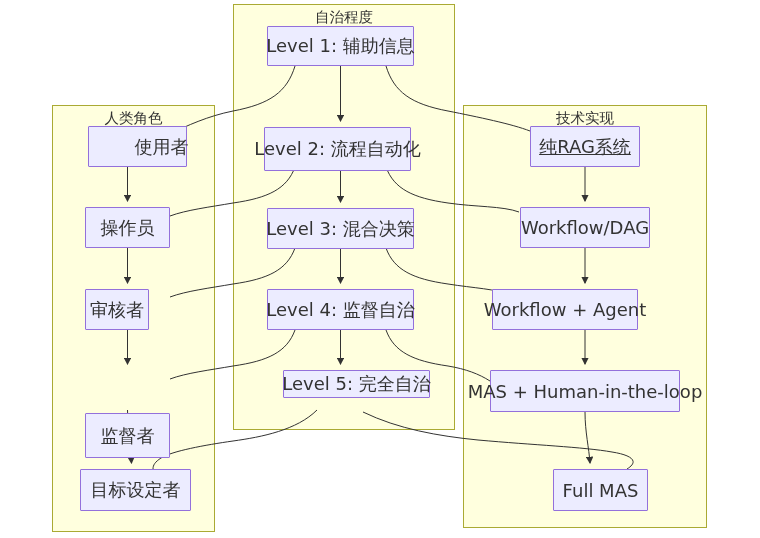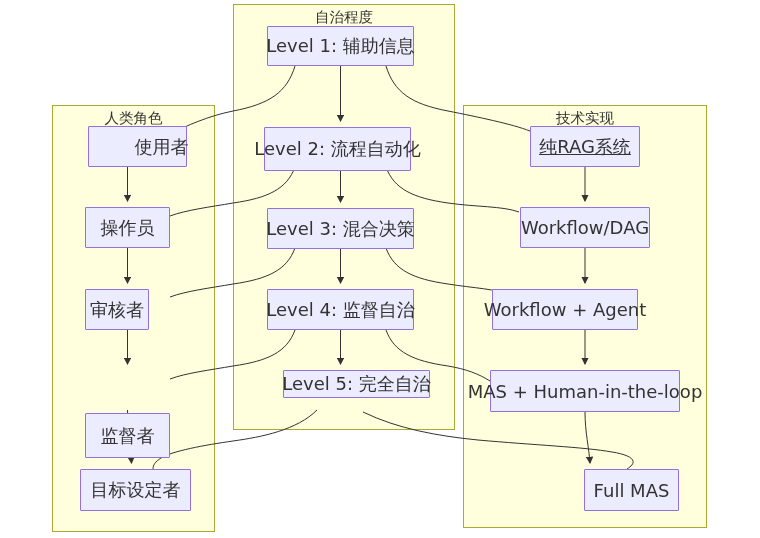--- a/index.html
+++ b/index.html
@@ -114,15 +114,15 @@
   <div class="node" style="left:88px; top:126px; width:99px; height:41px;padding-left:48px;">使用者</div>
   <div class="node" style="left:85px; top:207px; width:85px; height:41px;">操作员</div>
   <div class="node" style="left:85px; top:289px; width:64px; height:41px;">审核者</div>
   <div class="node" style="left:85px; top:370px; width:85px; height:45px;margin-top:43px;">监督者</div>
   <div class="node" style="left:80px; top:469px; width:111px; height:42px;">目标设定者</div>
 
   <div class="node" style="left:530px; top:126px; width:110px; height:41px;text-decoration:underline;">纯RAG系统</div>
   <div class="node" style="left:520px; top:207px; width:130px; height:41px;">Workflow/DAG</div>
   <div class="node" style="left:492px; top:289px; width:146px; height:41px;">Workflow + Agent</div>
   <div class="node" style="left:490px; top:370px; width:190px; height:42px;">MAS + Human-in-the-loop</div>
-  <div class="node" style="left:584px; top:469px; width:95px; height:42px;">Full MAS</div>
+  <div class="node" style="left:553px; top:469px; width:95px; height:42px;">Full MAS</div>
 
 </div>
 
 </body></html>

